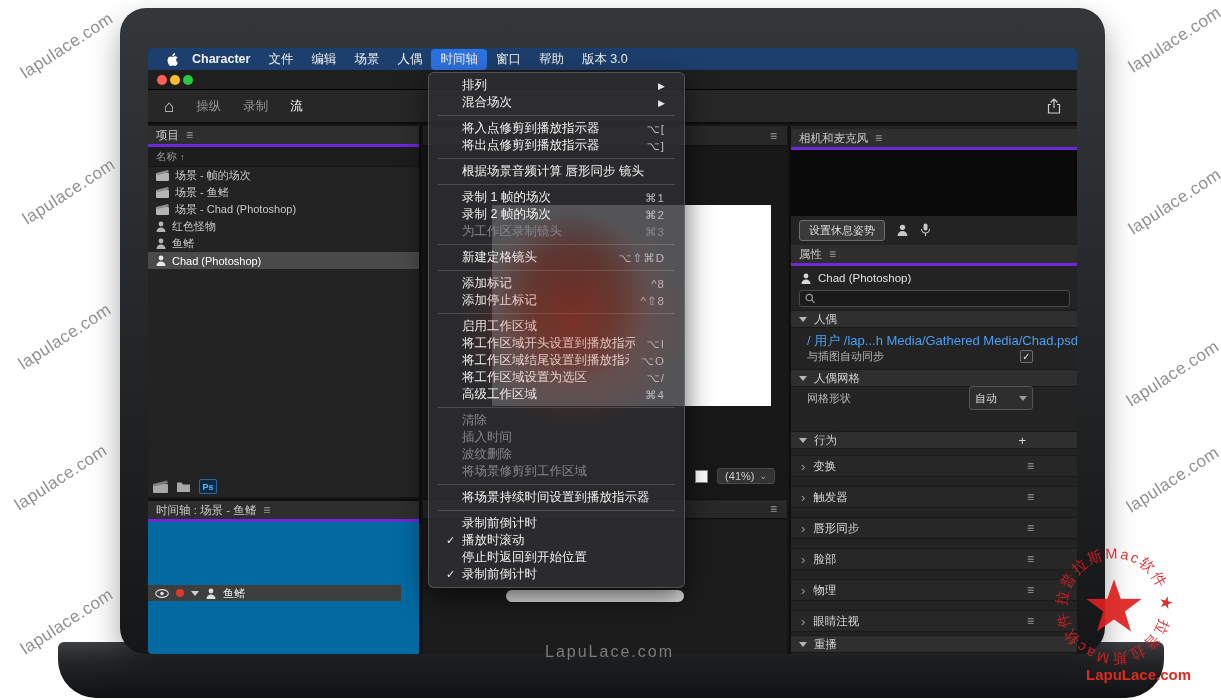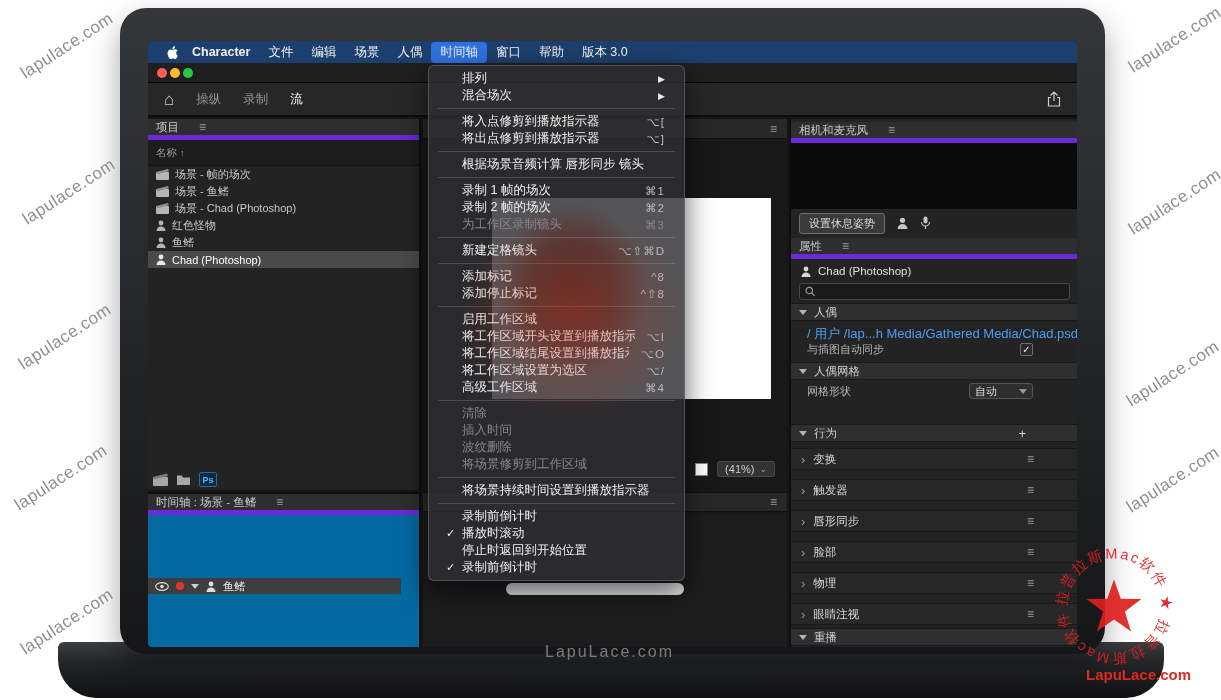--- a/index.html
+++ b/index.html
@@ -7,21 +7,21 @@
   .stage { position:relative; width:1221px; height:700px; background:#ffffff; overflow:hidden; }
 
   
   .wm { position:absolute; color:#8f8f8f; font-size:17px; transform:rotate(-33deg); z-index:70; letter-spacing:.5px; white-space:nowrap; }
 
   
   .laptop-base { position:absolute; left:58px; top:642px; width:1106px; height:56px; z-index:1;
     background:linear-gradient(180deg,#3c3f42 0%,#232527 35%,#101112 100%); border-radius:6px 6px 38px 38px; }
   .laptop-frame { position:absolute; left:120px; top:8px; width:985px; height:646px; z-index:2;
     background:linear-gradient(#34373a,#141617); border-radius:26px; box-shadow:0 14px 30px rgba(0,0,0,.35); }
-  .screen { position:absolute; left:28px; top:33px; width:929px; height:606px; background:#161616; overflow:hidden; border-radius:4px; }
+  .screen { position:absolute; left:28px; top:40px; width:929px; height:606px; background:#161616; overflow:hidden; border-radius:4px; }
   .footer-brand { position:absolute; left:545px; top:643px; color:#7b7b7b; font-size:16px; letter-spacing:2px; z-index:5; }
   .brand-red { position:absolute; left:1086px; top:666px; color:#dd2a22; font-size:15px; font-weight:bold; z-index:80; }
   .seal { position:absolute; left:1052px; top:544px; z-index:80; }
 
   
   .menubar { position:absolute; left:0; top:0; right:0; height:22px; background:#1d3f6d; display:flex; align-items:center;
     color:#f0f0f0; font-size:12.5px; padding-left:14px; z-index:30; }
   .apple { display:flex; align-items:center; padding:0 4px; }
   .app-name { font-weight:bold; padding:2px 9px; }
   .mitem { padding:2px 9px; border-radius:4px; white-space:nowrap; }
@@ -35,26 +35,26 @@
   .dot.green { left:35px; background:#28c840; }
 
   .toolbar { position:absolute; top:42px; left:0; right:0; height:34px; background:#272727; border-bottom:2px solid #0d0d0d;
     display:flex; align-items:center; padding:0 16px; gap:22px; }
   .home { color:#d2d2d2; font-size:17px; line-height:1; }
   .tab { color:#969696; font-size:12.5px; }
   .tab.active { color:#ffffff; }
   .share { margin-left:auto; display:flex; }
 
   
-  .phead { height:21px; background:#2e2e2e; display:flex; align-items:center; padding:0 8px; color:#c9c9c9; font-size:11.5px; gap:20px; border-bottom:5px solid #6d28d9; }
+  .phead { height:21px; background:#2e2e2e; display:flex; align-items:center; padding:0 8px; color:#c9c9c9; font-size:11.5px; gap:7px; border-bottom:3px solid #6d28d9; }
   .icon-menu { color:#9a9a9a; font-size:12px; }
 
   
   .left-panel { position:absolute; left:0; top:78px; width:273px; height:371px; background:#232323; border-right:2px solid #0e0e0e; }
-  .namecol { height:26px; background:#1d1d1d; color:#999; font-size:10.5px; display:flex; align-items:center; padding:0 8px; gap:3px; border-bottom:1px solid #141414; }
+  .namecol { height:20px; background:#1d1d1d; color:#999; font-size:10.5px; display:flex; align-items:center; padding:0 8px; gap:3px; border-bottom:1px solid #141414; }
   .prow { height:17px; display:flex; align-items:center; gap:6px; padding:0 8px; color:#c8c8c8; font-size:11px; white-space:nowrap; }
   .prow.selected { background:#4a4a4a; color:#fff; }
   .pfooter { position:absolute; bottom:3px; left:5px; display:flex; gap:8px; align-items:center; }
   .ps-badge { width:18px; height:15px; background:#0d2a44; color:#57b6ff; font-size:9px; font-weight:bold; display:flex; align-items:center; justify-content:center; border:1px solid #2a6a9a; border-radius:2px; }
 
   
   .tl-panel { position:absolute; left:0; top:451px; width:273px; height:155px; background:#0369a1; border-right:2px solid #0e0e0e; border-top:2px solid #0e0e0e; }
   .track-row { position:absolute; left:0; top:84px; width:253px; height:16px; background:#3e3e3e; display:flex; align-items:center; gap:7px; padding:0 7px; color:#eee; font-size:11px; }
   .recdot { width:8px; height:8px; border-radius:50%; background:#e0382e; }
   .smallcaret { width:0; height:0; border-left:4px solid transparent; border-right:4px solid transparent; border-top:5px solid #cfcfcf; }
@@ -81,21 +81,21 @@
   .restbtn { background:#3a3a3a; border:1px solid #6e6e6e; border-radius:3px; color:#ddd; font-size:11px; padding:2px 9px; white-space:nowrap; }
   .namerow { display:flex; align-items:center; gap:7px; padding:0 10px; color:#e0e0e0; font-size:11.5px; }
   .searchbox { margin:0 8px; height:17px; background:#1a1a1a; border:1px solid #4a4a4a; border-radius:3px; display:flex; align-items:center; padding:0 5px; gap:5px; }
   .searchbox input { background:transparent; border:none; outline:none; color:#ddd; font-size:11px; width:100%; }
   .sechead { height:18px; background:#2f2f2f; display:flex; align-items:center; gap:7px; padding:0 8px; color:#cfcfcf; font-size:11.5px; border-top:1px solid #191919; border-bottom:1px solid #191919; }
   .tri-down { width:0; height:0; border-left:4px solid transparent; border-right:4px solid transparent; border-top:5px solid #b5b5b5; }
   .pathrow { padding:2px 8px 0 16px; color:#4a9ff5; font-size:13px; white-space:nowrap; overflow:hidden; }
   .syncrow { display:flex; align-items:center; padding:0 0 0 16px; color:#b5b5b5; font-size:11px; }
   .cbx { position:absolute; left:229px; width:13px; height:13px; background:#2a2a2a; border:1px solid #6e6e6e; border-radius:2px; color:#e8e8e8; font-size:10px; line-height:11px; text-align:center; }
   .formrow { display:flex; align-items:center; padding-left:16px; color:#b5b5b5; font-size:11px; position:relative; }
-  .selectbox { position:absolute; left:178px; width:64px; height:16px; background:#2e2e2e; border:1px solid #555; border-radius:3px; color:#ddd; font-size:11px;
+  .selectbox { position:absolute; left:178px; width:64px; height:24px; background:#2e2e2e; border:1px solid #555; border-radius:3px; color:#ddd; font-size:11px;
     display:flex; align-items:center; justify-content:space-between; padding:0 5px; }
   .bluval { position:absolute; left:232px; color:#2f8ceb; font-size:11.5px; }
   .plus { margin-left:auto; margin-right:44px; color:#d8d8d8; font-size:13px; }
   .brow { position:absolute; left:0; right:0; height:22px; background:#272727; display:flex; align-items:center; gap:8px; padding:0 44px 0 10px; color:#d8d8d8; font-size:11.5px;
     border-top:1px solid #1a1a1a; border-bottom:1px solid #1a1a1a; }
   .chev { color:#9a9a9a; font-size:13px; }
   .brow .icon-menu { margin-left:auto; }
 
   
   .ddmenu { position:absolute; left:280px; top:24px; width:257px; z-index:40; background:rgba(46,46,50,.82);

